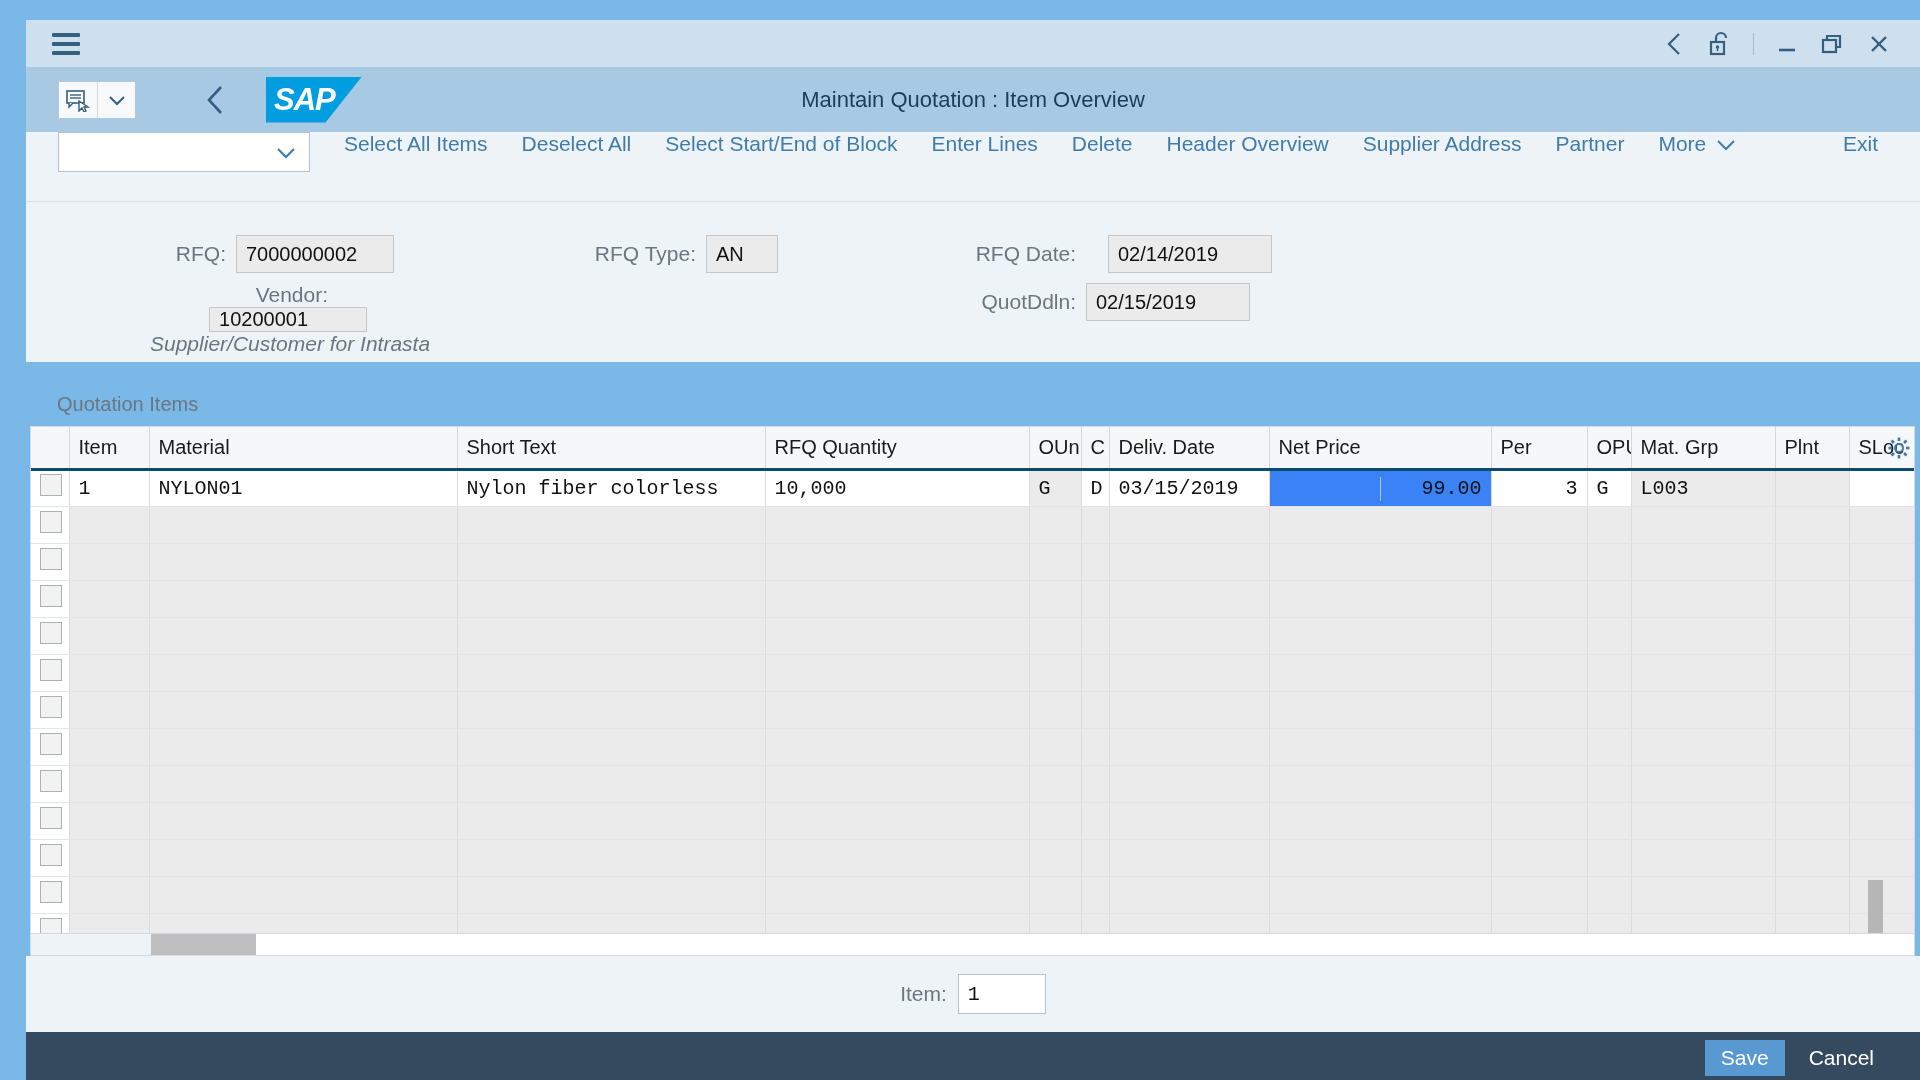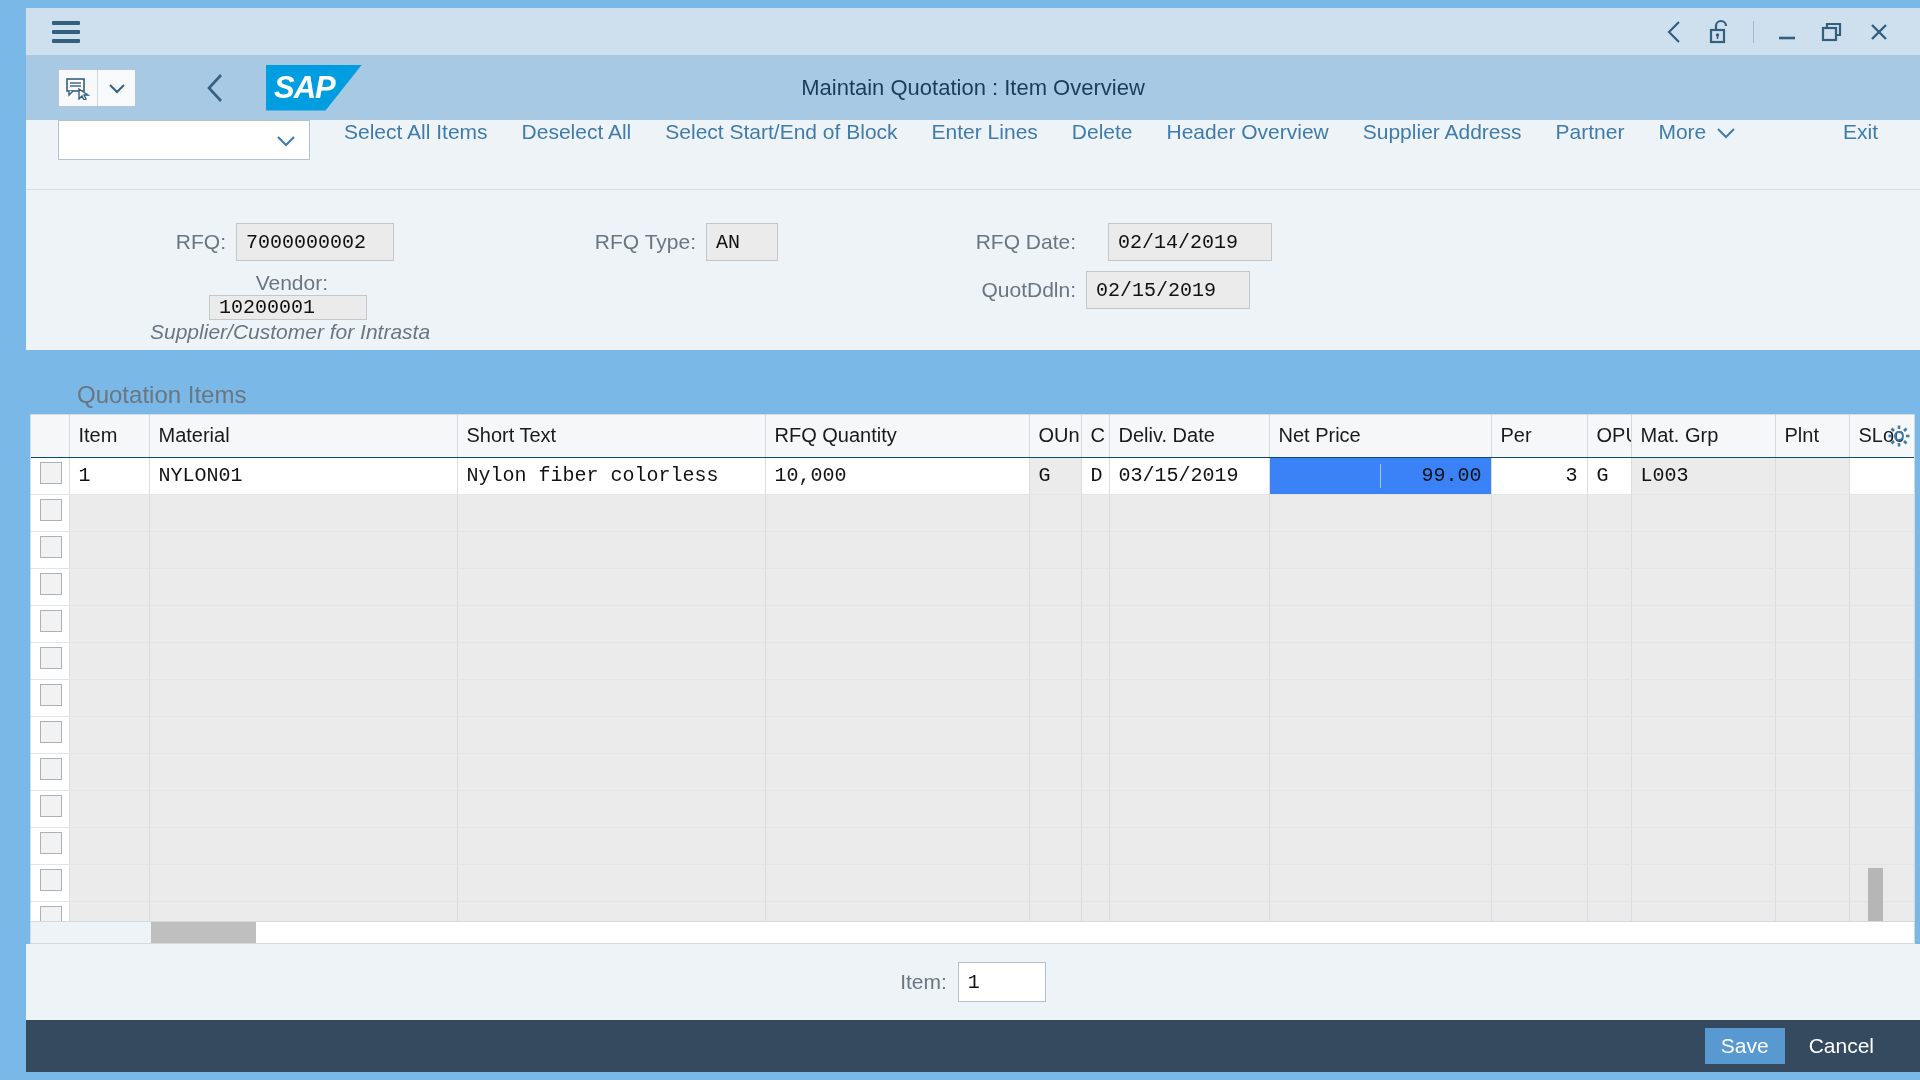--- a/index.html
+++ b/index.html
@@ -5,21 +5,21 @@
   * { box-sizing: border-box; margin: 0; padding: 0; }
   html, body {
     width: 1920px; height: 1080px;
     overflow: hidden;
     font-family: "Liberation Sans", sans-serif;
     background: #7ab8e8;
   }
 
   .window-frame {
     position: absolute;
-    left: 0; top: 0;
+    left: 0; top: 12px;
     width: 1920px; height: 792px;
     background: #7ab8e8;
   }
 
   
   .titlebar {
     position: absolute;
     left: 26px; top: 8px;
     width: 1894px; height: 47px;
     background: #cedfee;
@@ -132,50 +132,50 @@
   }
   .form-row { position: absolute; height: 38px; display: flex; align-items: center; }
   .form-label {
     font-size: 21px; color: #6a7680;
     text-align: right; white-space: nowrap;
   }
   .form-input {
     height: 38px;
     background: #ebebeb;
     border: 1px solid #c3c7ca;
-    font-family: Liberation Mono, monospace;
+    font-family: Liberation Sans, sans-serif;
     font-size: 20px; color: #111;
     display: flex; align-items: center;
     padding-left: 9px;
     margin-left: 10px;
   }
   .form-desc {
     margin-left: 14px;
     font-size: 21px; color: #6a7680; white-space: nowrap; font-style: italic;
   }
 
   
   .section-title {
     position: absolute;
     left: 57px; top: 381px;
-    font-size: 24px; color: #6a7680; margin-left: 20px;
+    font-size: 20px; color: #6a7680;
   }
   .grid-wrap {
     position: absolute;
     left: 30px; top: 414px;
     width: 1885px; height: 508px;
     background: #ffffff;
     border: 1px solid #d3d9de;
     overflow: hidden;
   }
   table.grid { border-collapse: collapse; table-layout: fixed; width: 1885px; }
   table.grid th {
     background: #f6f7f8;
     border-right: 1px solid #d3d9de;
-    border-bottom: 1px solid #0c4a6e;
+    border-bottom: 3px solid #0c4a6e;
     font-size: 20px; font-weight: normal;
     color: #1a1a1a; text-align: left;
     padding: 8px 0 8px 9px;
     height: 42px;
     position: relative;
     white-space: nowrap; overflow: hidden;
   }
   table.grid td {
     border-right: 1px solid #d9dde1;
     border-bottom: 1px solid #e2e5e8;

